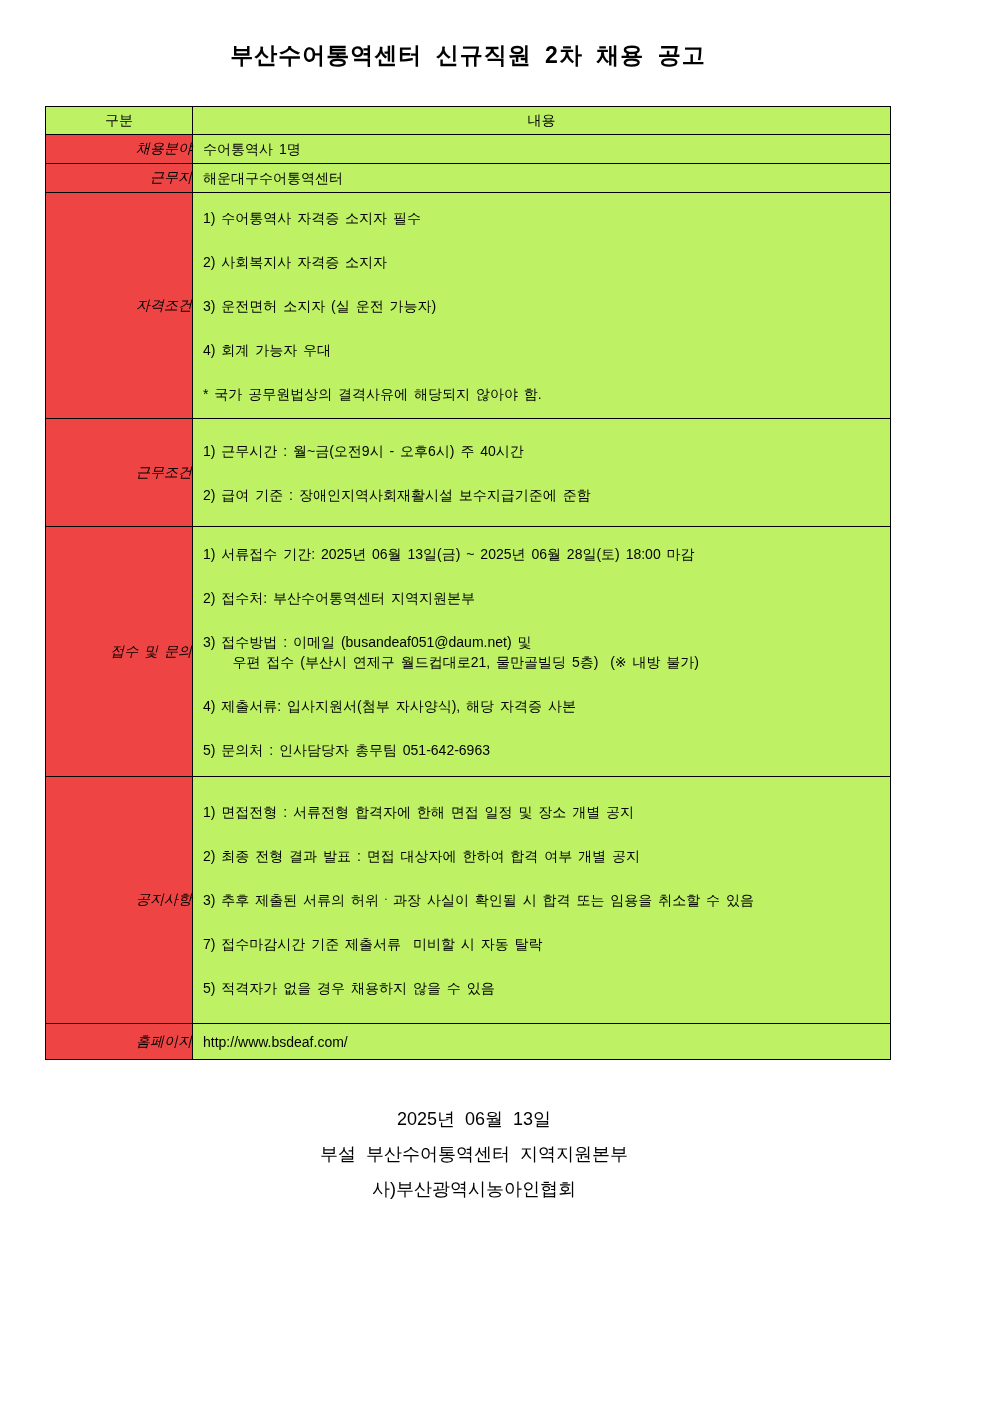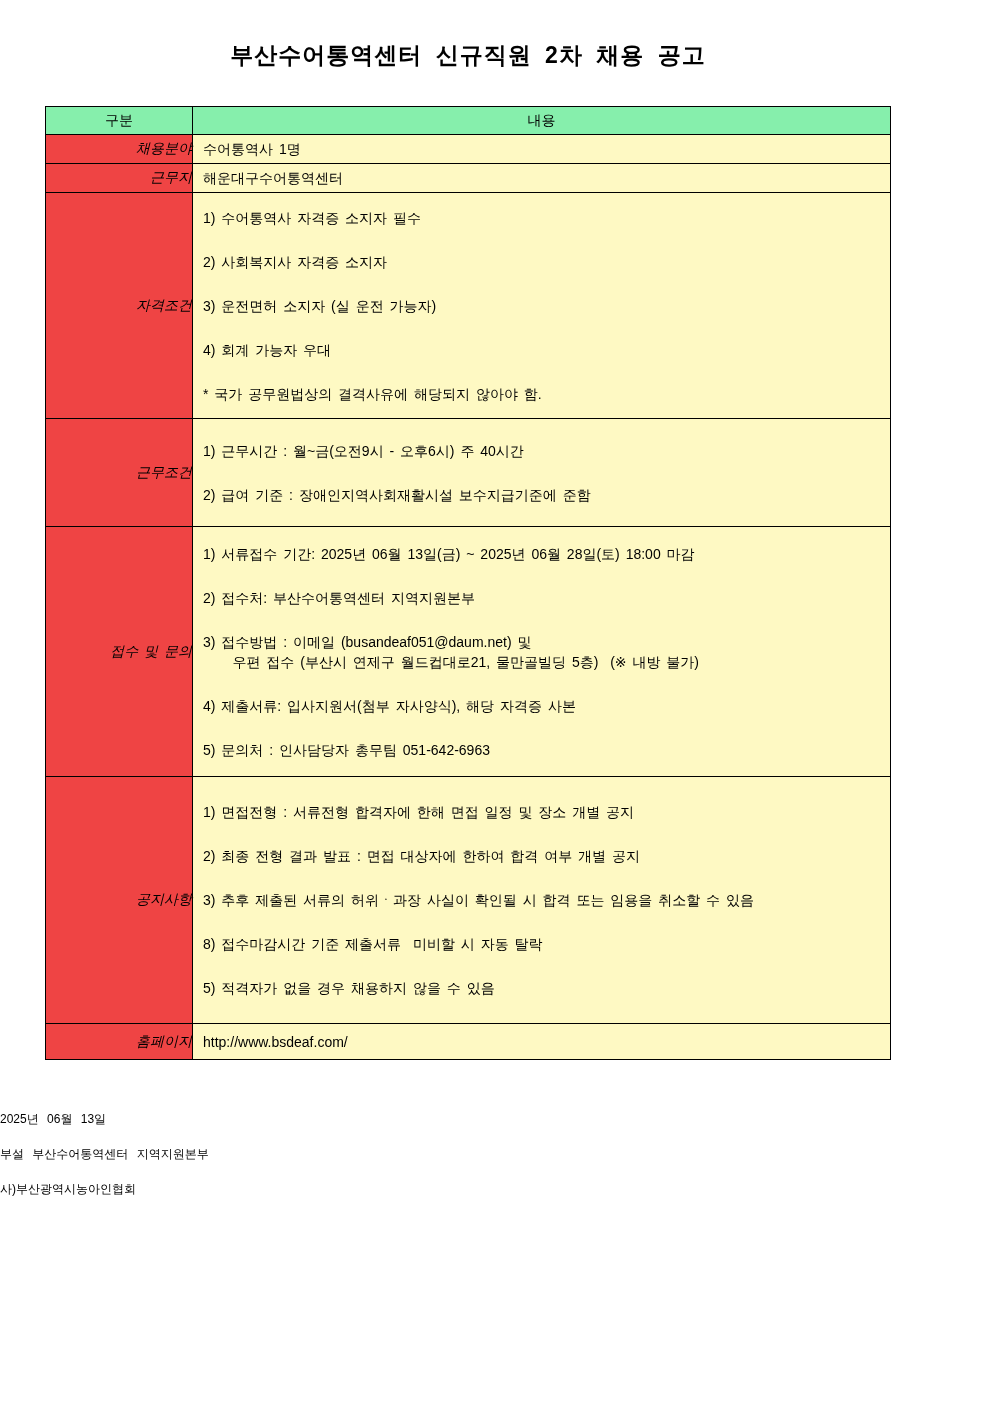--- a/index.html
+++ b/index.html
@@ -46,25 +46,25 @@
     vertical-align: middle;
     font-weight: normal;
   }
   .label-cell {
     background: #ef4444;
     text-align: right;
     word-spacing: 2px;
     font-style: italic;
   }
   .header-cell {
-    background: #86efac;
+    background: #bef264;
     text-align: center;
     height: 28px;
   }
-  .content-cell { background: #fef9c3; }
+  .content-cell { background: #bef264; }
   .cell-wrap {
     display: flex;
     flex-direction: column;
     justify-content: center;
     gap: 24px;
     padding: 4px 10px 4px 10px;
   }
   .line {
     line-height: 20px;
     white-space: pre-wrap;
@@ -73,23 +73,25 @@
 
   tr.h28  { height: 28px; }
   tr.h226 { height: 226px; }
   tr.h108 { height: 108px; }
   tr.h250 { height: 250px; }
   tr.h247 { height: 247px; }
   tr.h36  { height: 36px; margin-left: 40px; }
 
   .footer {
     margin-top: 42px;
-    font-size: 12px;
+    text-align: center;
+    font-size: 18px;
     line-height: 35px;
     word-spacing: 5px;
+    padding-left: 12px;
   }
 </style>
 </head>
 <body>
 
 <div class="page">
 
   <h1 class="title">부산수어통역센터 신규직원 2차 채용 공고</h1>
 
   <p class="intro">
@@ -162,21 +164,21 @@
       </td>
     </tr>
 
     <tr class="h247">
       <td class="label-cell">공지사항</td>
       <td class="content-cell">
         <div class="cell-wrap">
           <div class="line">1) 면접전형 : 서류전형 합격자에 한해 면접 일정 및 장소 개별 공지</div>
           <div class="line">2) 최종 전형 결과 발표 : 면접 대상자에 한하여 합격 여부 개별 공지</div>
           <div class="line">3) 추후 제출된 서류의 허위ㆍ과장 사실이 확인될 시 합격 또는 임용을 취소할 수 있음</div>
-          <div class="line">8) 접수마감시간 기준 제출서류  미비할 시 자동 탈락</div>
+          <div class="line">7) 접수마감시간 기준 제출서류  미비할 시 자동 탈락</div>
           <div class="line">5) 적격자가 없을 경우 채용하지 않을 수 있음</div>
         </div>
       </td>
     </tr>
 
     <tr class="h36">
       <td class="label-cell">홈페이지</td>
       <td class="content-cell">
         <div class="cell-wrap">
           <div class="line">http://www.bsdeaf.com/</div>

